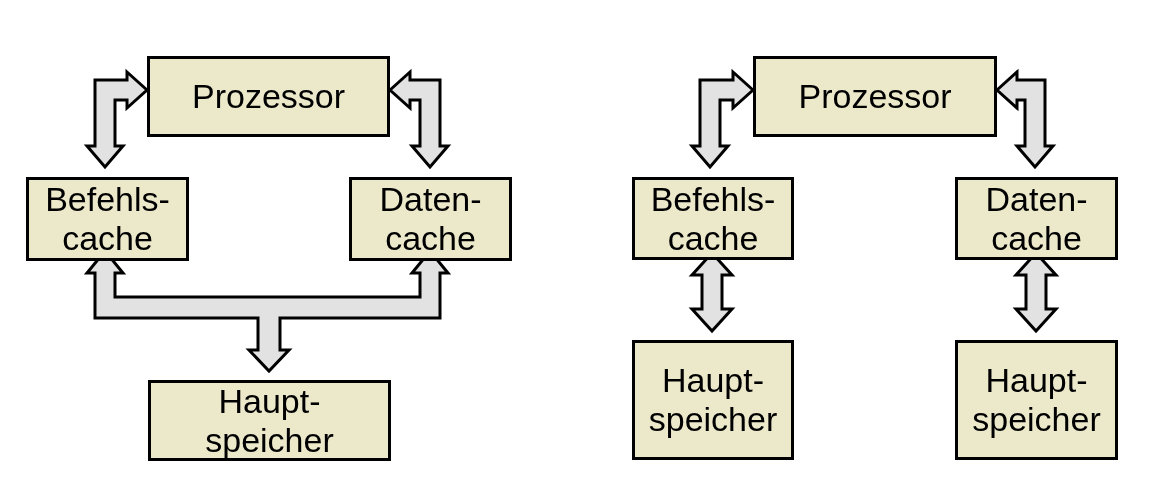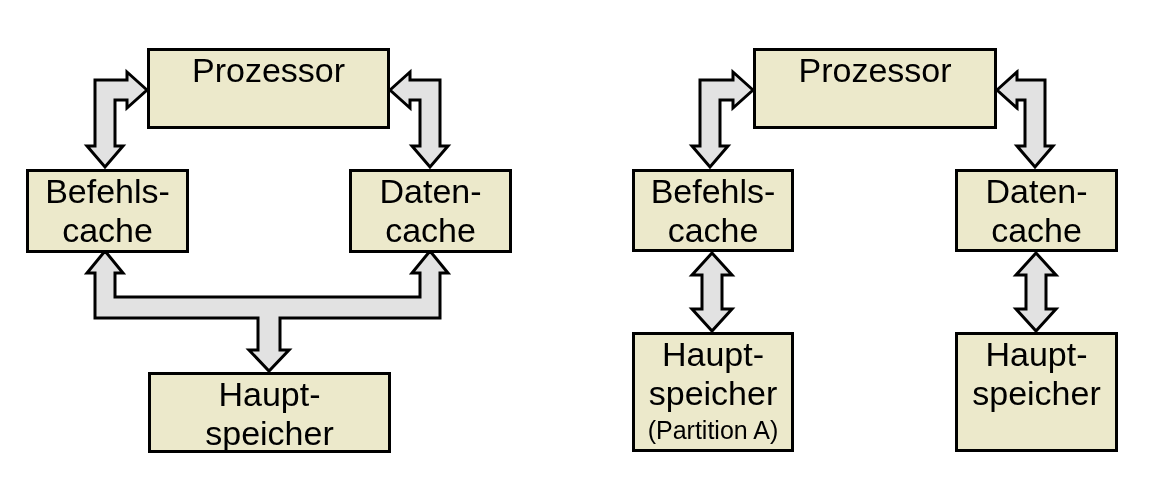--- a/index.html
+++ b/index.html
@@ -30,22 +30,23 @@
     stroke-linejoin: miter;
   }
   .box {
     position: absolute;
     box-sizing: border-box;
     background: var(--box-fill, #ece9cb);
     border: 3px solid var(--box-border, #000000);
     display: flex;
     flex-direction: column;
     align-items: center;
-    justify-content: flex-start;
+    justify-content: center;
     text-align: center;
+    margin-top: 8px;
   }
   .box .label {
     font-size: 34px;
     line-height: 39px;
     white-space: pre-line;
   }
   .box .sublabel {
     font-size: 25px;
     line-height: 31px;
     margin-top: 2px;
@@ -103,21 +104,20 @@
   </div>
 
   <div class="box" style="left:955px; top:169px; width:163px; height:83px">
     <span class="label">Daten-
 cache</span>
   </div>
 
   <div class="box" style="left:632px; top:332px; width:162px; height:120px">
     <span class="label">Haupt-
 speicher</span>
-    <span class="sublabel">(Partition A)</span>
   </div>
 
   <div class="box" style="left:955px; top:332px; width:163px; height:120px">
     <span class="label">Haupt-
 speicher</span>
   </div>
 
 </div>
 
 </body></html>

